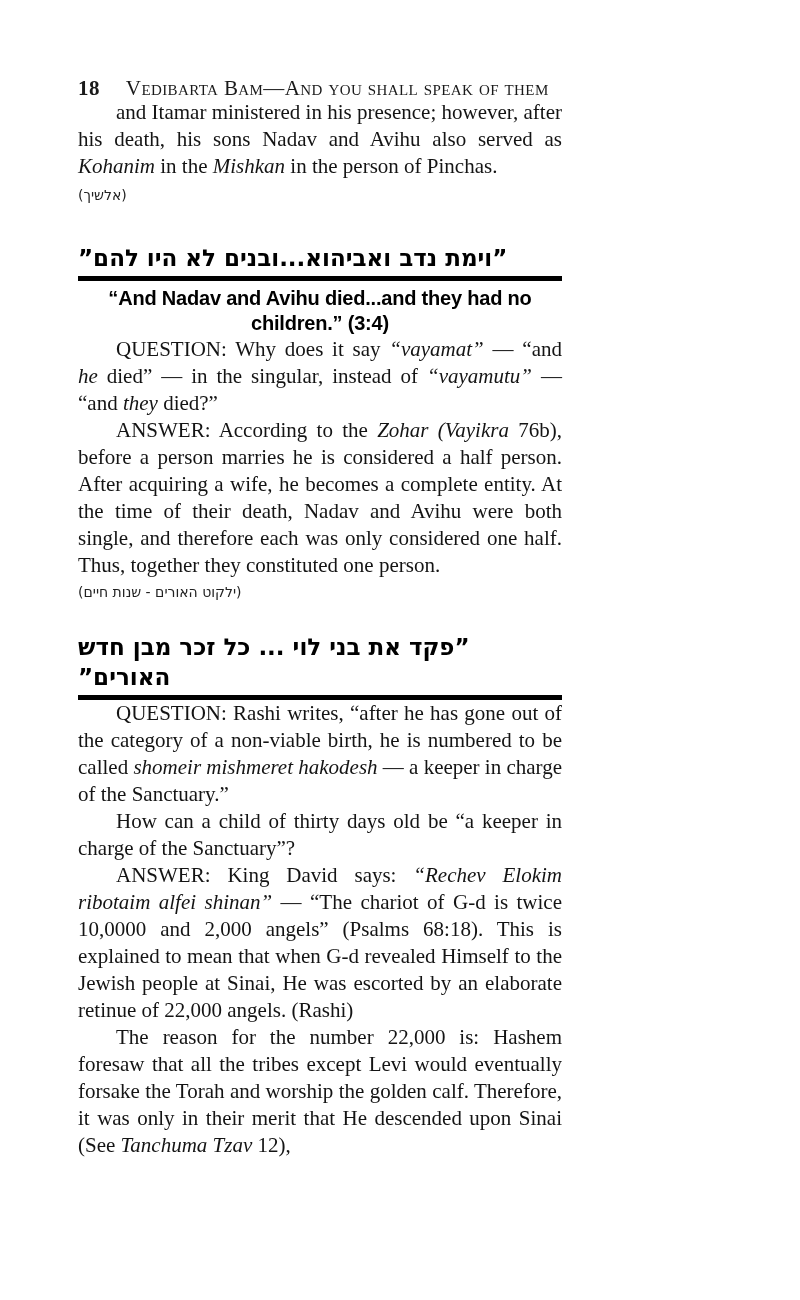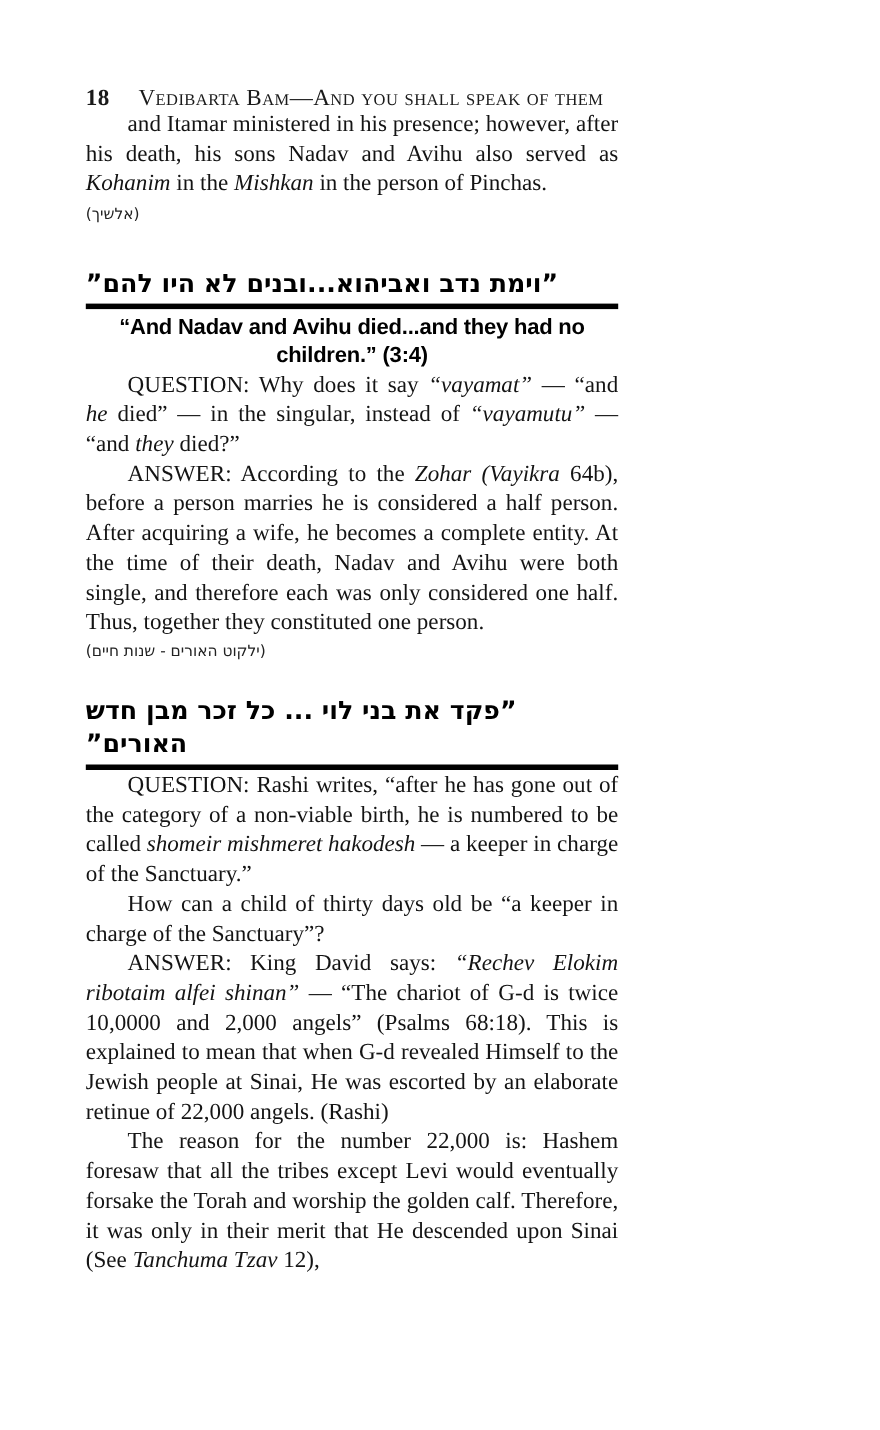--- a/index.html
+++ b/index.html
@@ -105,21 +105,21 @@
 
   <p class="body indent mt-intro"><span>and Itamar ministered in his presence; however, after his death, his sons Nadav and Avihu also served as </span><i>Kohanim</i><span> in the </span><i>Mishkan</i><span> in the person of Pinchas.</span></p>
 
   <div class="attribution mt-attr1">(אלשיך)</div>
 
   <section>
     <div class="heb-heading mt-head1">”וימת נדב ואביהוא...ובנים לא היו להם”</div>
     <div class="bar"></div>
     <div class="eng-heading">“And Nadav and Avihu died...and they had no children.” (3:4)</div>
     <p class="body indent mt-q1"><span>QUESTION: Why does it say </span><i>“vayamat”</i><span> — “and </span><i>he</i><span> died” — in the singular, instead of </span><i>“vayamutu”</i><span> — “and </span><i>they</i><span> died?”</span></p>
-    <p class="body indent mt-a1"><span>ANSWER: According to the </span><i>Zohar (Vayikra</i><span> 64b), before a person marries he is considered a half person. After acquiring a wife, he becomes a complete entity. At the time of their death, Nadav and Avihu were both single, and therefore each was only considered one half. Thus, together they constituted one person.</span></p>
+    <p class="body indent mt-a1"><span>ANSWER: According to the </span><i>Zohar (Vayikra</i><span> 76b), before a person marries he is considered a half person. After acquiring a wife, he becomes a complete entity. At the time of their death, Nadav and Avihu were both single, and therefore each was only considered one half. Thus, together they constituted one person.</span></p>
     <div class="attribution mt-attr2">(ילקוט האורים - שנות חיים)</div>
   </section>
 
   <section>
     <div class="heb-heading mt-head2">”פקד את בני לוי ... כל זכר מבן חדש האורים”</div>
     <div class="bar"></div>
     <p class="body indent mt-q2"><span>QUESTION: Rashi writes, “after he has gone out of the category of a non-viable birth, he is numbered to be called </span><i>shomeir mishmeret hakodesh</i><span> — a keeper in charge of the Sanctuary.”</span></p>
     <p class="body indent mt-q2b"><span>How can a child of thirty days old be “a keeper in charge of the Sanctuary”?</span></p>
     <p class="body indent mt-a2"><span>ANSWER: King David says: </span><i>“Rechev Elokim ribotaim alfei shinan”</i><span> — “The chariot of G-d is twice 10,0000 and 2,000 angels” (Psalms 68:18). This is explained to mean that when G-d revealed Himself to the Jewish people at Sinai, He was escorted by an elaborate retinue of 22,000 angels. (Rashi)</span></p>
     <p class="body indent mt-a2b"><span>The reason for the number 22,000 is: Hashem foresaw that all the tribes except Levi would eventually forsake the Torah and worship the golden calf. Therefore, it was only in their merit that He descended upon Sinai (See </span><i>Tanchuma Tzav</i><span> 12),</span></p>

